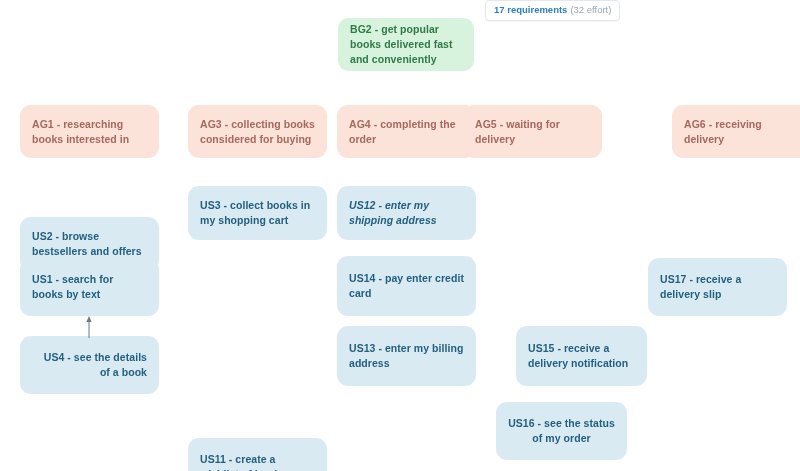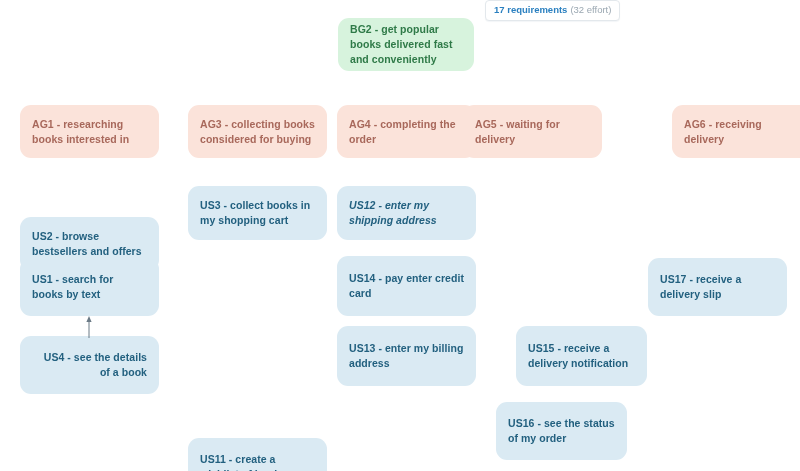--- a/index.html
+++ b/index.html
@@ -139,21 +139,21 @@
       </div>
       <div class="card story" style="left: 337px; top: 256px; width: 139px; height: 60px;">
         <span class="card-text">US14 - pay enter credit card</span>
       </div>
       <div class="card story" style="left: 337px; top: 326px; width: 139px; height: 60px;">
         <span class="card-text">US13 - enter my billing address</span>
       </div>
       <div class="card story" style="left: 496px; top: 326px; width: 131px; height: 60px; margin-left: 20px;">
         <span class="card-text">US15 - receive a delivery notification</span>
       </div>
-      <div class="card story" style="left: 496px; top: 402px; width: 131px; height: 58px;">
+      <div class="card story" style="left: 496px; top: 402px; width: 131px; height: 58px; text-align: center;">
         <span class="card-text">US16 - see the status of my order</span>
       </div>
       <div class="card story" style="left: 648px; top: 258px; width: 139px; height: 58px;">
         <span class="card-text">US17 - receive a delivery slip</span>
       </div>
     </div>
   <div id="connectors-layer">
       <div class="connector" style="left: 82px; top: 316px; width: 14px; height: 22px;"><svg width="14" height="22" viewBox="0 0 14 22">
           <line x1="7" y1="22" x2="7" y2="4" stroke="#6b7a86" stroke-width="1"></line>
           <path d="M7 0 L4.4 6 L9.6 6 Z" fill="#6b7a86"></path>

